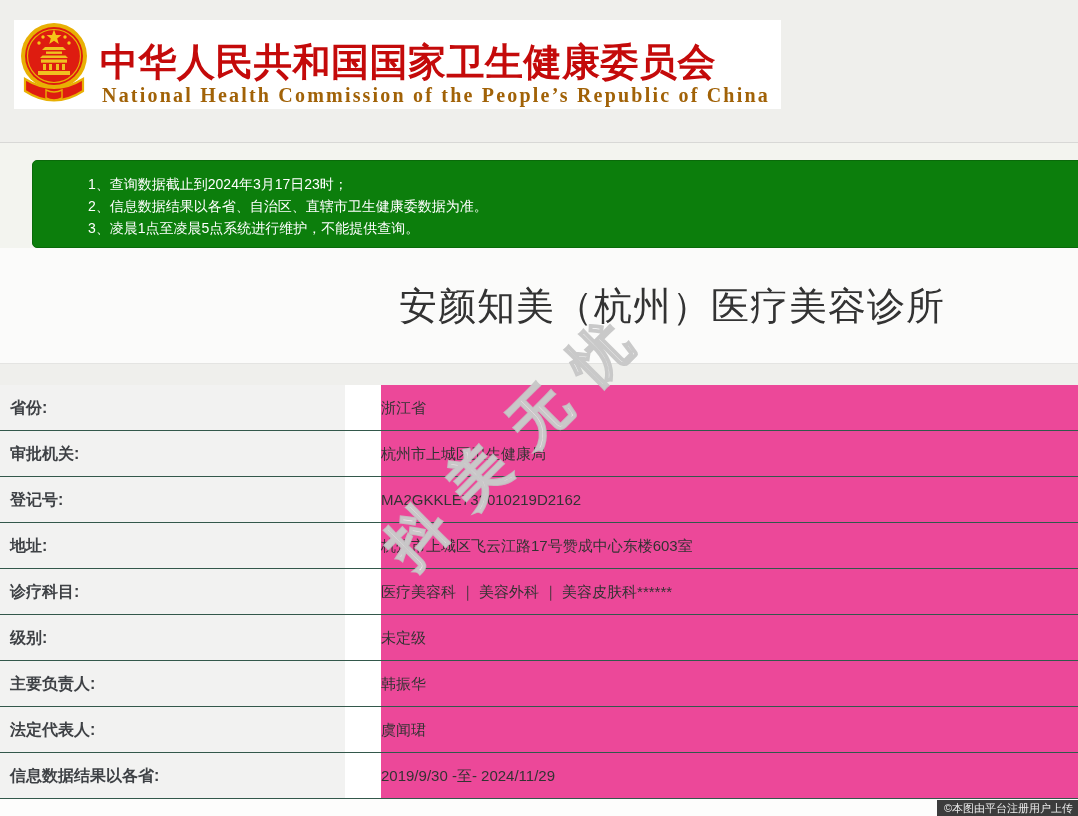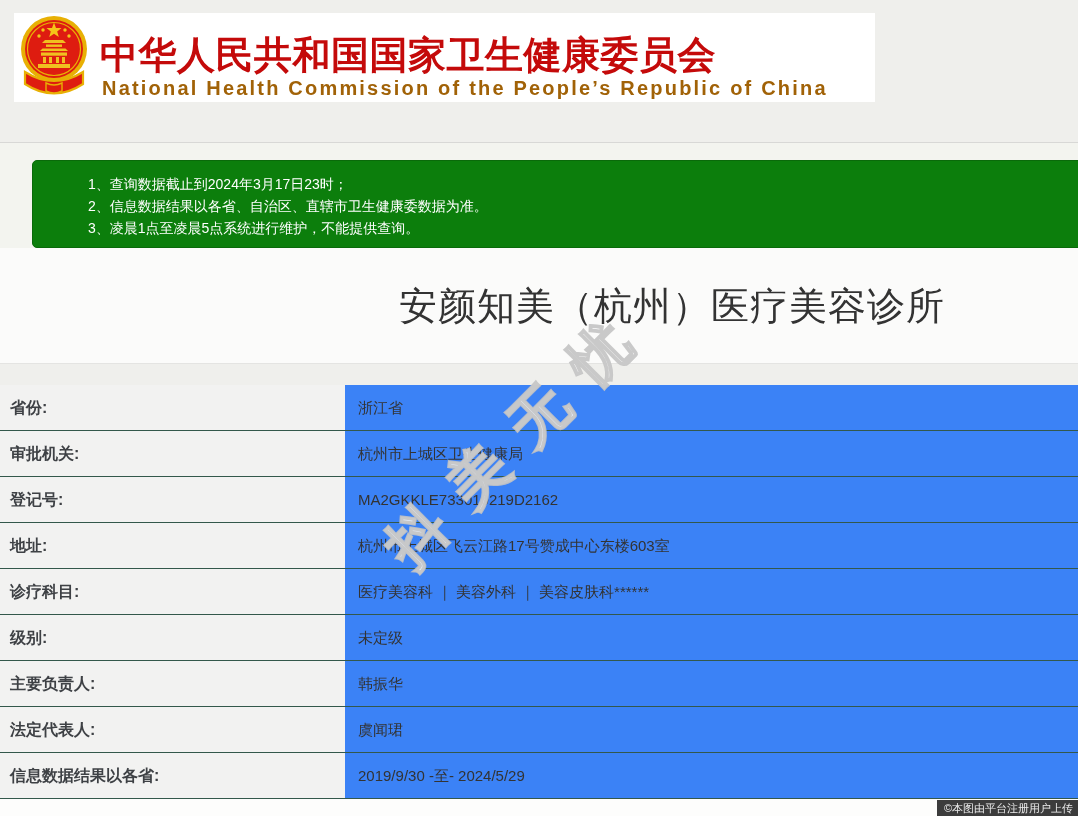--- a/index.html
+++ b/index.html
@@ -2,21 +2,21 @@
 <html><head>
 <meta charset="utf-8">
 <style>
   * { margin:0; padding:0; box-sizing:border-box; }
   html,body { width:1078px; height:816px; overflow:hidden;
     font-family:"Liberation Sans","DejaVu Sans",sans-serif; }
   .page { position:relative; width:1078px; height:816px; background:#ffffff; overflow:hidden; }
 
   
   .top-area { position:relative; height:143px; background:#efefec; border-bottom:1px solid #d8d8d6; }
-  .header-card { position:absolute; left:14px; top:13px; width:861px; height:89px; background:#ffffff; }
+  .header-card { position:absolute; left:14px; top:20px; width:767px; height:89px; background:#ffffff;font-family:Liberation Serif, serif; }
   .emblem { position:absolute; left:4px; top:2px; width:72px; height:86px; }
   .title-cn { position:absolute; left:86px; top:17px; font-size:38px; font-weight:bold;
     color:#c40a0a; letter-spacing:0.5px; white-space:nowrap; }
   .title-en { position:absolute; left:88px; top:64px; font-size:20px; font-weight:bold;
     color:#a16207; letter-spacing:2.2px; white-space:nowrap; }
 
   
   .notice-area { position:relative; height:105px; background:#f3f4ef; }
   .notice-box { position:absolute; left:32px; top:17px; right:-8px; height:88px;
     background:#0c7e0c; border:1px solid #0a6a0a; border-radius:5px;
@@ -28,22 +28,22 @@
   .result-title { position:absolute; left:672px; top:50%; transform:translate(-50%,-50%);
     font-size:38px; font-weight:500; color:#333333; letter-spacing:1px; white-space:nowrap; }
 
   .band { height:22px; background:#efefec; border-top:1px solid #e4e4e2; }
 
   
   .info-table { background:#ffffff; }
   .info-row { display:flex; height:46px; border-bottom:1px solid #33584b; }
   .info-row .cell-label { width:345px; background:#f2f2f1; padding-left:10px;
     line-height:45px; font-size:16px; font-weight:bold; color:#3e4145; white-space:nowrap; }
-  .info-row .cell-value { flex:1; background:#3b82f6; padding-left:13px;
-    line-height:45px; font-size:15px; color:#333333; white-space:nowrap; }
+  .info-row .cell-value { flex:1; background:#ec4899; 
+    line-height:45px; font-size:15px; color:#333333; white-space:nowrap;margin-left:36px; }
 
   
   .bottom-strip { position:relative; height:18px; background:#fdfdfc; }
   .footer-bar { position:absolute; right:0; bottom:0; height:17px; background:#3c3c3c;
     color:#ededed; font-size:11px; line-height:17px; padding:0 5px 16px 7px; white-space:nowrap; }
 
   
   .watermark { position:absolute; left:519px; top:436px; transform:translate(-50%,-50%) rotate(-45deg);
     font-size:58px; font-weight:bold; letter-spacing:28px; white-space:nowrap;
     color:rgba(255,255,255,0.88); -webkit-text-stroke:2px rgba(195,195,195,0.9);
@@ -124,21 +124,21 @@
       <div class="info-row">
       <div class="cell-label">主要负责人:</div>
       <div class="cell-value">韩振华</div>
     </div>
       <div class="info-row">
       <div class="cell-label">法定代表人:</div>
       <div class="cell-value">虞闻珺</div>
     </div>
       <div class="info-row">
       <div class="cell-label">信息数据结果以各省:</div>
-      <div class="cell-value">2019/9/30 -至- 2024/5/29</div>
+      <div class="cell-value">2019/9/30 -至- 2024/11/29</div>
     </div>
     </div>
 
   <div class="bottom-strip">
     <div class="footer-bar">©本图由平台注册用户上传</div>
   </div>
 
   <div class="watermark">抖美无忧</div>
 
 </div>

